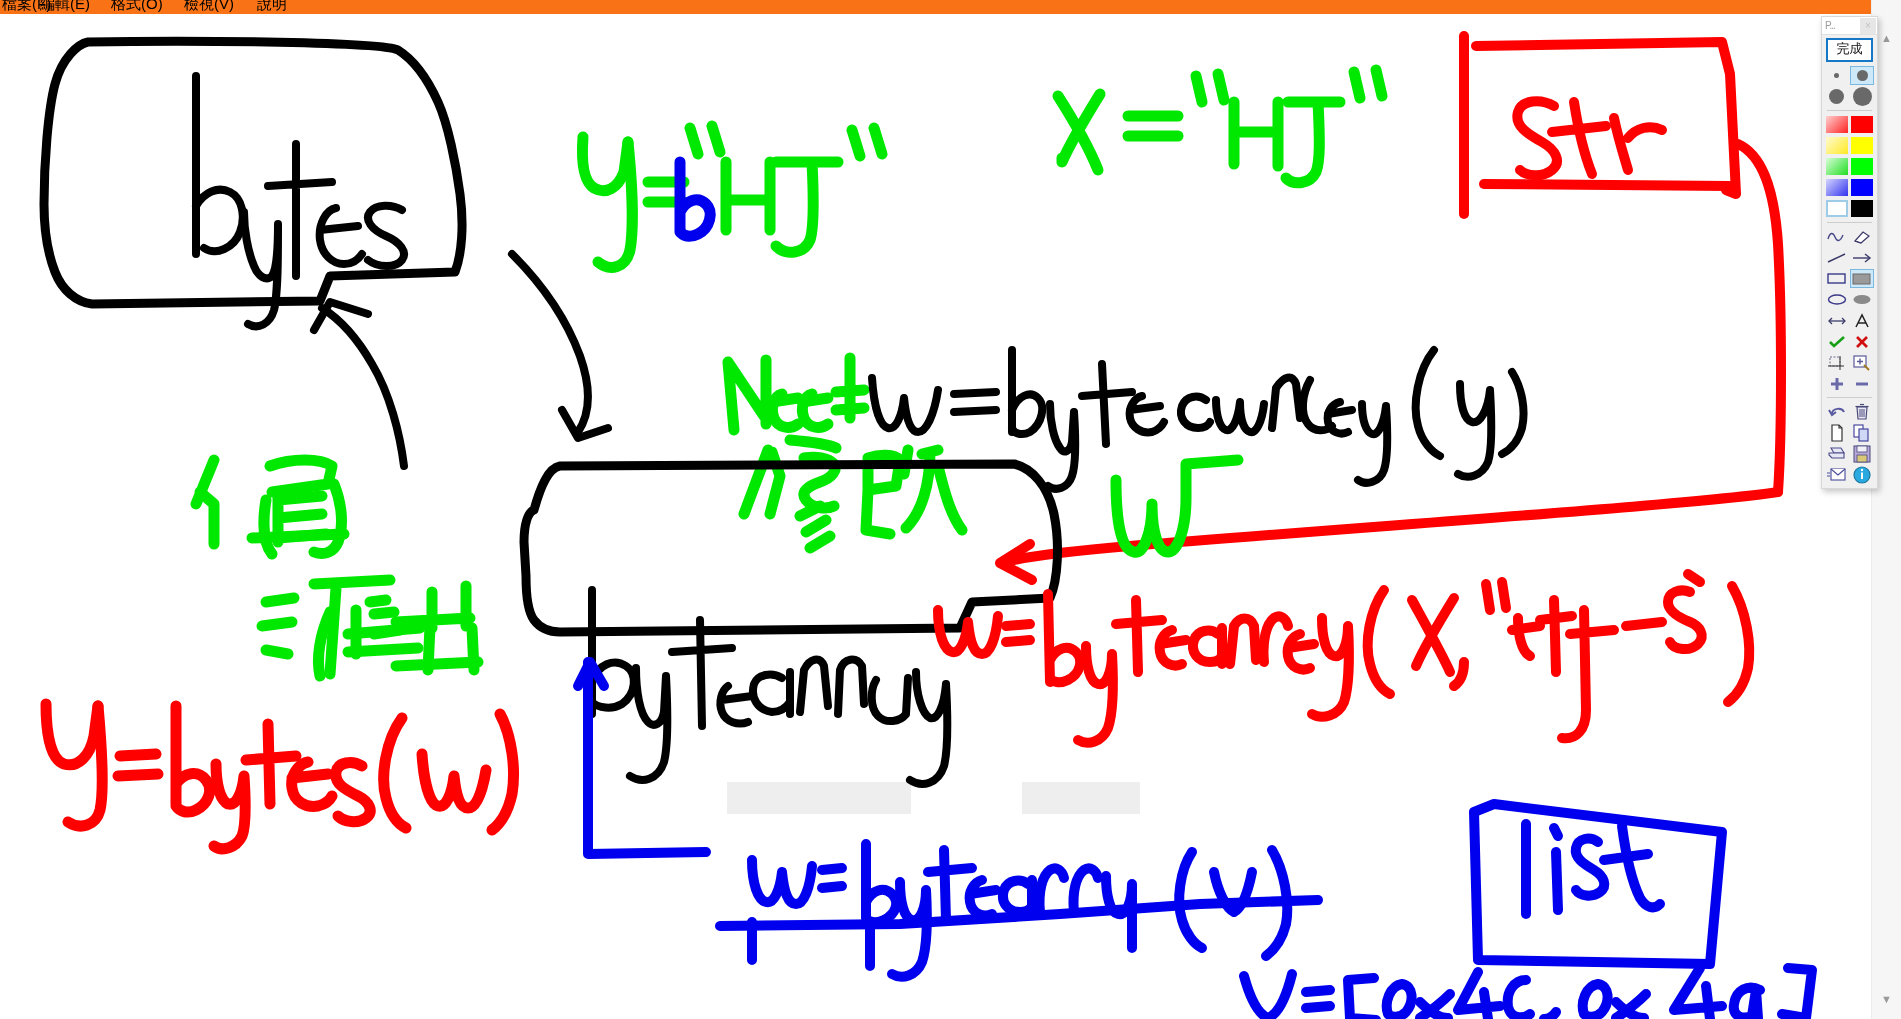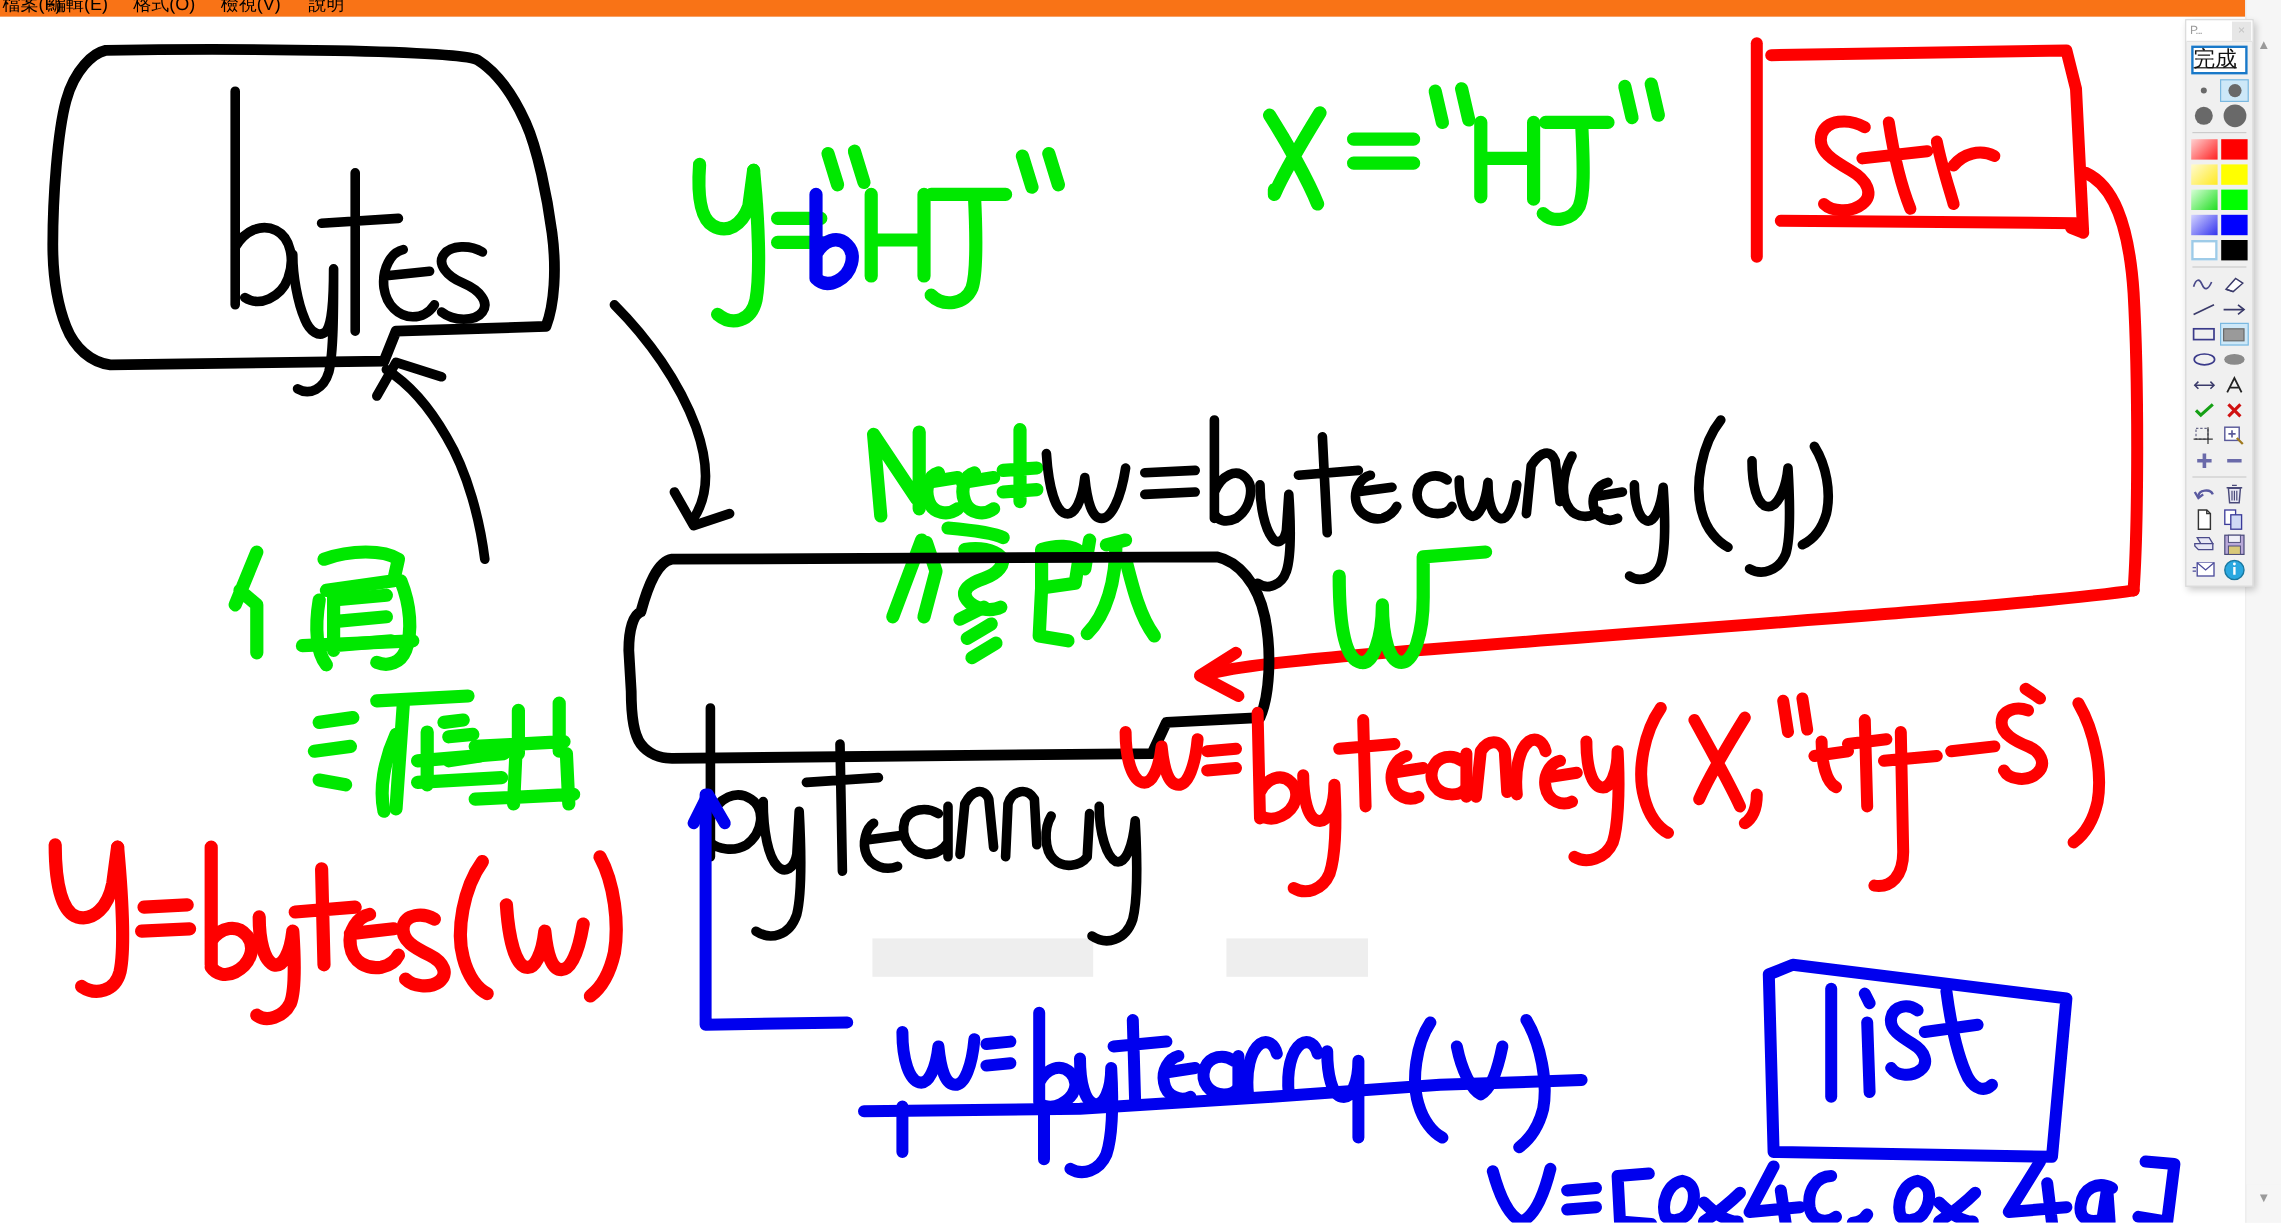--- a/index.html
+++ b/index.html
@@ -62,21 +62,21 @@
     padding:0 1px 0 3px;box-sizing:border-box;
   }
   #palette .titlebar .ttl{font-size:10px;color:#9a9a9a;letter-spacing:-1px;}
   #palette .titlebar .xbtn{
     width:16px;height:16px;background:#e6e6e6;color:#c2c2c2;
     font-size:10px;display:flex;align-items:center;justify-content:center;
   }
   #palette .donewrap{padding:3px 4px 4px 4px;}
   #palette .donebtn{
     border:2px solid #1878c8;background:#ffffff;
-    font-size:18px;color:#111;line-height:18px;height:20px;text-decoration:underline;
+    font-size:13px;color:#111;text-align:center;line-height:18px;height:20px;
   }
   #palette .grid{
     display:grid;grid-template-columns:1fr 1fr;
     justify-items:center;align-items:center;
     row-gap:2px;padding:0 2px;
   }
   #palette .cell{
     width:24px;height:19px;display:flex;align-items:center;justify-content:center;
     box-sizing:border-box;
   }

